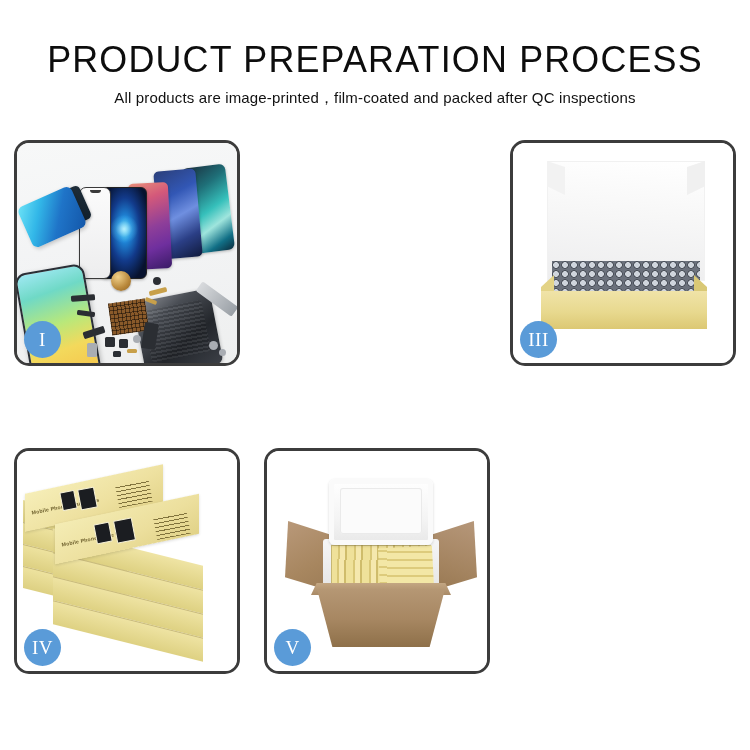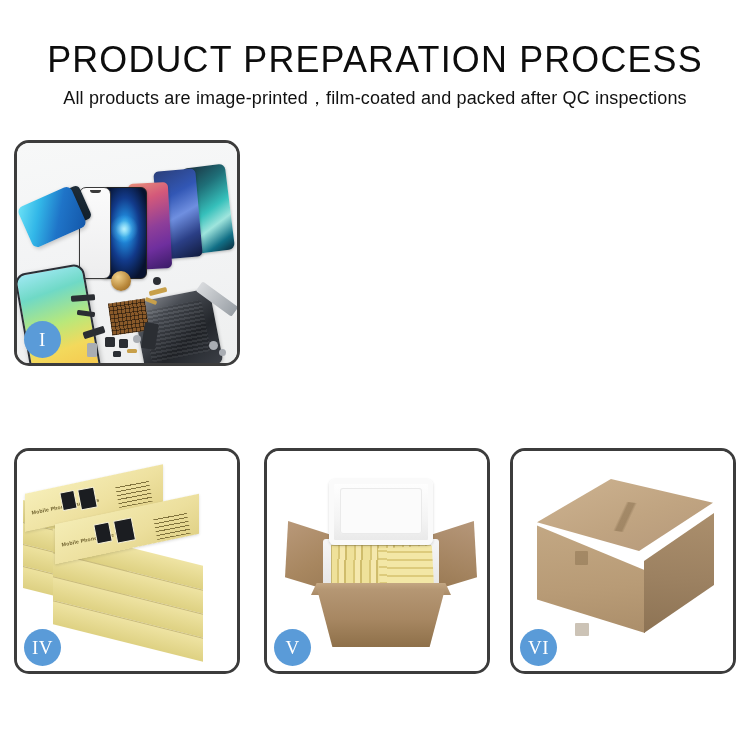--- a/index.html
+++ b/index.html
@@ -32,21 +32,21 @@
     font-weight: 400;
     letter-spacing: 1.2px;
     color: #0d0d0d;
     transform: scaleX(0.97);
     white-space: nowrap;
   }
   .page-subtitle {
     position: absolute;
     left: 0; top: 88px;
     width: 750px;
-    font-size: 18px;
+    font-size: 15px;
     line-height: 20px;
     font-weight: 400;
     letter-spacing: 0.15px;
     color: #111111;
     white-space: nowrap;
   }
 
   
   .grid {
     position: absolute;
@@ -527,20 +527,34 @@
       <div class="prt" style="left:96px;top:208px;width:8px;height:6px"></div>
       <div class="prt gold" style="left:110px;top:206px;width:10px;height:4px"></div>
       <div class="prt" style="left:136px;top:134px;width:8px;height:8px;border-radius:50%"></div>
       <div class="prt silver" style="left:192px;top:198px;width:9px;height:9px;border-radius:50%"></div>
       <div class="prt silver" style="left:202px;top:206px;width:7px;height:7px;border-radius:50%"></div>
     </div>
     <div class="badge">I</div>
   </div>
 
 
+  <div class="card c3">
+    <div class="card-photo">
+      <div class="photo-bg"></div>
+      <div class="lid"></div>
+      <div class="lid-l"></div>
+      <div class="lid-r"></div>
+      <div class="box-inner"></div>
+      <div class="wrapfill"></div>
+      <div class="box-lside"></div>
+      <div class="box-rside"></div>
+      <div class="box-front"></div>
+    </div>
+    <div class="badge">III</div>
+  </div>
 
   <div class="card c4">
     <div class="card-photo">
       <div class="photo-bg"></div>
 
       <div class="tierL" style="left:6px;top:62px;width:104px;height:22px;transform:skewY(14deg)"></div>
       <div class="tierL" style="left:6px;top:84px;width:104px;height:22px;transform:skewY(14deg)"></div>
       <div class="tierL" style="left:6px;top:106px;width:104px;height:22px;transform:skewY(14deg)"></div>
       <div class="tierL" style="left:6px;top:128px;width:104px;height:22px;transform:skewY(14deg)"></div>
       <div class="edge" style="left:6px;top:84px;width:104px;transform:skewY(14deg)"></div>
@@ -578,26 +592,14 @@
       <div class="foam-body"></div>
       <div class="yboxes"></div>
       <div class="yboxes2"></div>
       <div class="foam-lid"></div>
       <div class="carton-lip"></div>
       <div class="carton-front"></div>
     </div>
     <div class="badge">V</div>
   </div>
 
-  <div class="card c6">
-    <div class="card-photo">
-      <div class="photo-bg"></div>
-      <div class="top"></div>
-      <div class="seam"></div>
-      <div class="faceL"></div>
-      <div class="faceR"></div>
-      <div class="tapepatch" style="left:62px;top:100px;width:13px;height:14px"></div>
-      <div class="tapepatch" style="left:62px;top:172px;width:14px;height:13px"></div>
-    </div>
-    <div class="badge">VI</div>
-  </div>
 
 </div>
 
 </body></html>

